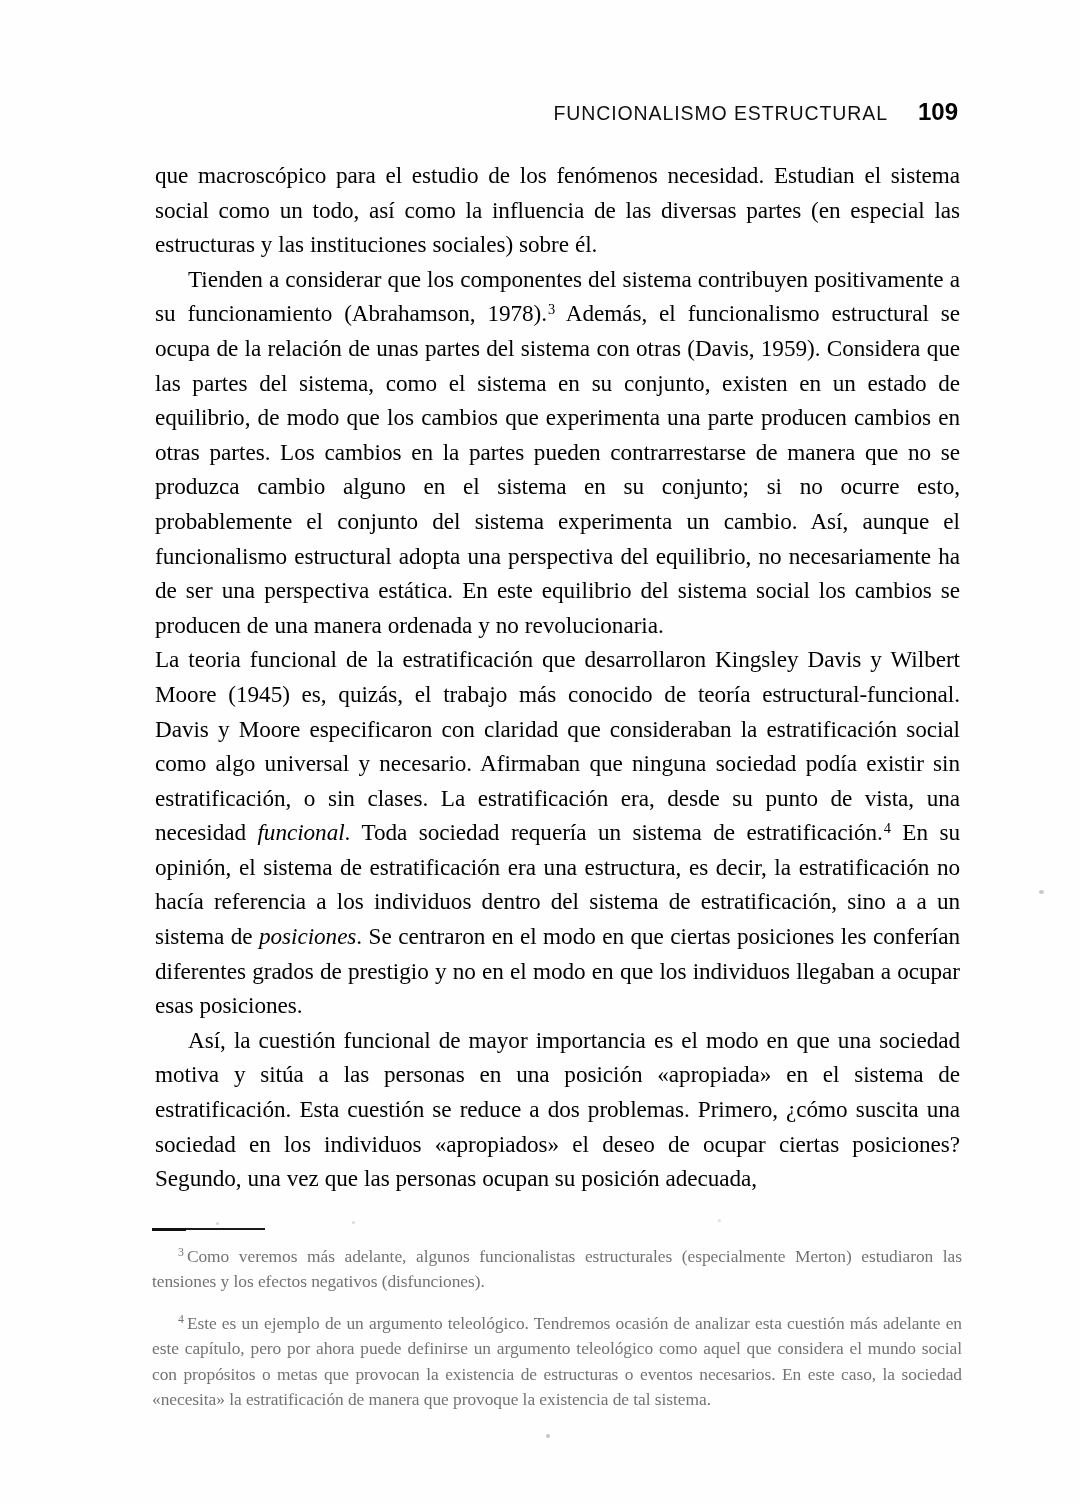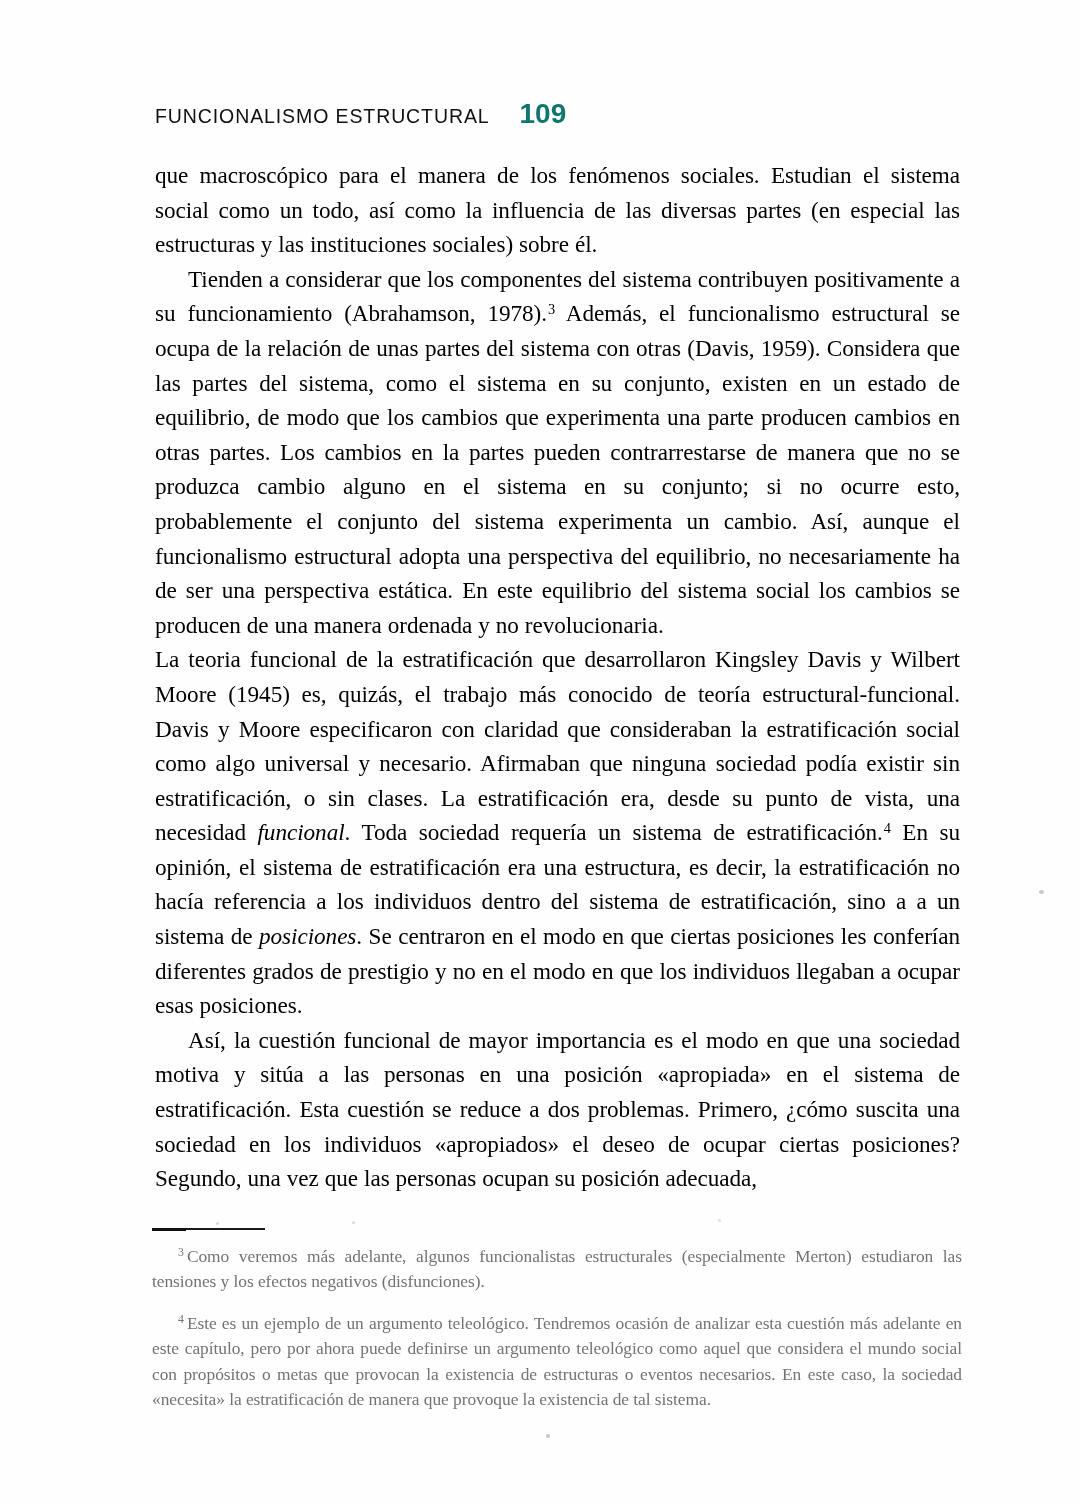--- a/index.html
+++ b/index.html
@@ -26,33 +26,34 @@
 
   
   .running-head {
     position: absolute;
     left: 155px;
     right: 122px;
     top: 98px;
     height: 28px;
     display: flex;
     align-items: baseline;
+    justify-content: flex-end;
     font-family: "Liberation Sans", "DejaVu Sans", sans-serif;
   }
   .running-head .rh-title {
     font-size: 19.5px;
     letter-spacing: 0.9px;
     font-weight: 400;
     color: #111;
   }
   .running-head .rh-folio {
-    font-size: 28px;
+    font-size: 24px;
     font-weight: 700;
     margin-left: 30px;
-    color: #0f766e;
+    color: #000000;
     letter-spacing: 0px;
   }
 
   
   .column {
     position: absolute;
     left: 155px;
     top: 158px;
     width: 805px;
   }
@@ -160,21 +161,21 @@
 
 <div class="page">
 
   <div class="running-head">
     <span class="rh-title">FUNCIONALISMO ESTRUCTURAL</span>
     <span class="rh-folio">109</span>
   </div>
 
   <div class="column">
 
-    <p class="body-par">que macroscópico para el manera de los fenómenos sociales. Estudian el sistema social como un todo, así como la influencia de las diversas partes (en especial las estructuras y las instituciones sociales) sobre él.</p>
+    <p class="body-par">que macroscópico para el estudio de los fenómenos necesidad. Estudian el sistema social como un todo, así como la influencia de las diversas partes (en especial las estructuras y las instituciones sociales) sobre él.</p>
 
     <p class="body-par indent"><span>Tienden a considerar que los componentes del sistema contribuyen positivamente a su funcionamiento (Abrahamson, 1978).</span><sup class="fn-ref">3</sup> <span>Además, el funcionalismo estructural se ocupa de la relación de unas partes del sistema con otras (Davis, 1959). Considera que las partes del sistema, como el sistema en su conjunto, existen en un estado de equilibrio, de modo que los cambios que experimenta una parte producen cambios en otras partes. Los cambios en la partes pueden contrarrestarse de manera que no se produzca cambio alguno en el sistema en su conjunto; si no ocurre esto, probablemente el conjunto del sistema experimenta un cambio. Así, aunque el funcionalismo estructural adopta una perspectiva del equilibrio, no necesariamente ha de ser una perspectiva estática. En este equilibrio del sistema social los cambios se producen de una manera ordenada y no revolucionaria.</span></p>
 
 
 
     <p class="body-par"><span>La teoria funcional de la estratificación que desarrollaron Kingsley Davis y Wilbert Moore (1945) es, quizás, el trabajo más conocido de teoría estructural-funcional. Davis y Moore especificaron con claridad que consideraban la estratificación social como algo universal y necesario. Afirmaban que ninguna sociedad podía existir sin estratificación, o sin clases. La estratificación era, desde su punto de vista, una necesidad </span><i>funcional</i><span>. Toda sociedad requería un sistema de estratificación.</span><sup class="fn-ref">4</sup> <span>En su opinión, el sistema de estratificación era una estructura, es decir, la estratificación no hacía referencia a los individuos dentro del sistema de estratificación, sino a a un sistema de </span><i>posiciones</i><span>. Se centraron en el modo en que ciertas posiciones les conferían diferentes grados de prestigio y no en el modo en que los individuos llegaban a ocupar esas posiciones.</span></p>
 
     <p class="body-par indent">Así, la cuestión funcional de mayor importancia es el modo en que una sociedad motiva y sitúa a las personas en una posición «apropiada» en el sistema de estratificación. Esta cuestión se reduce a dos problemas. Primero, ¿cómo suscita una sociedad en los individuos «apropiados» el deseo de ocupar ciertas posiciones? Segundo, una vez que las personas ocupan su posición adecuada,</p>
 
   </div>

